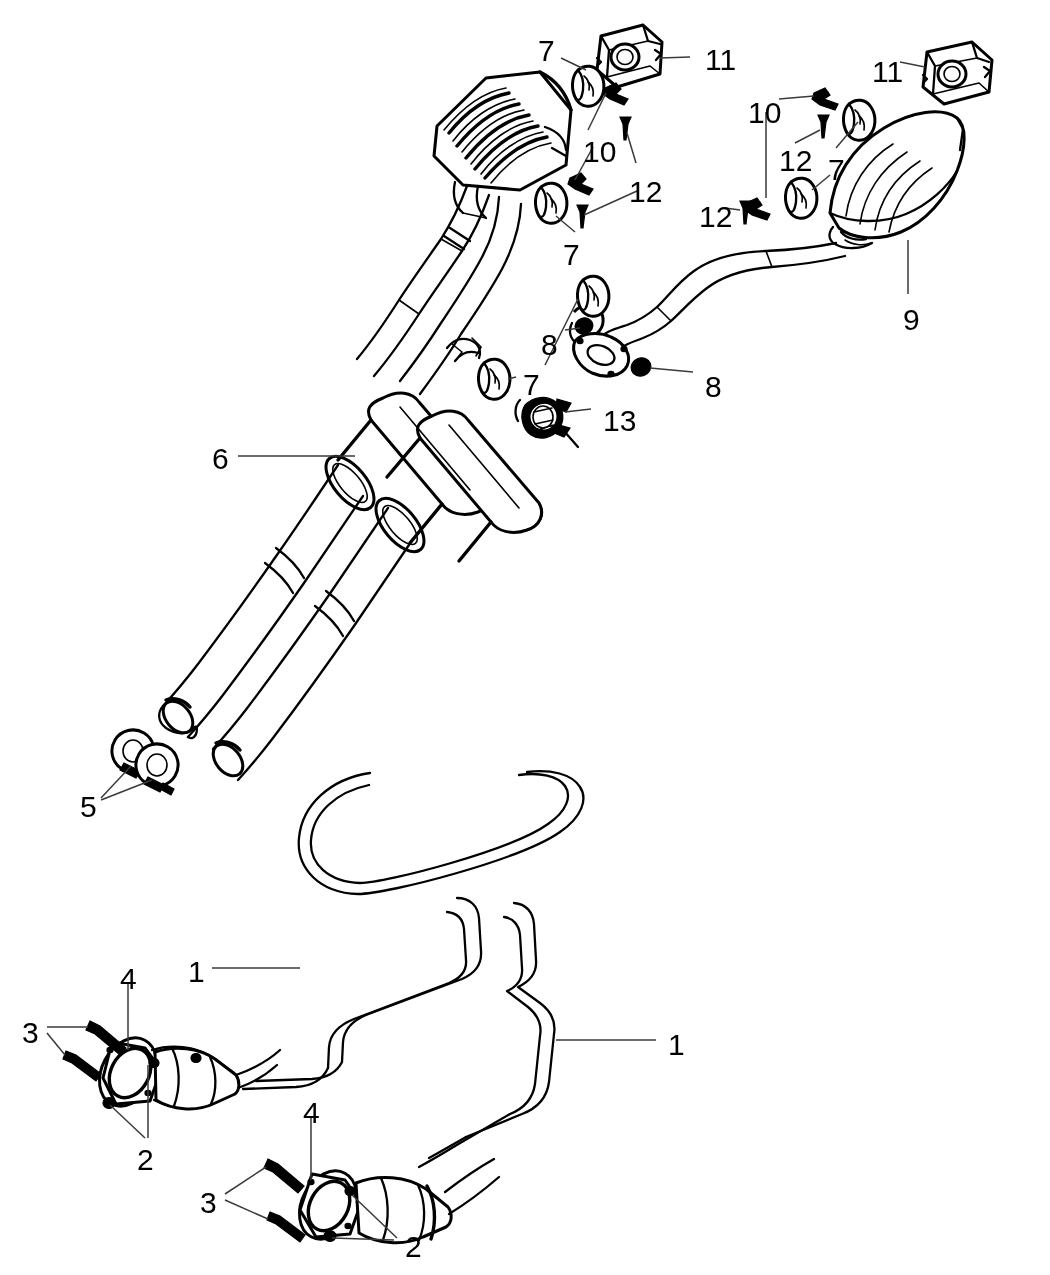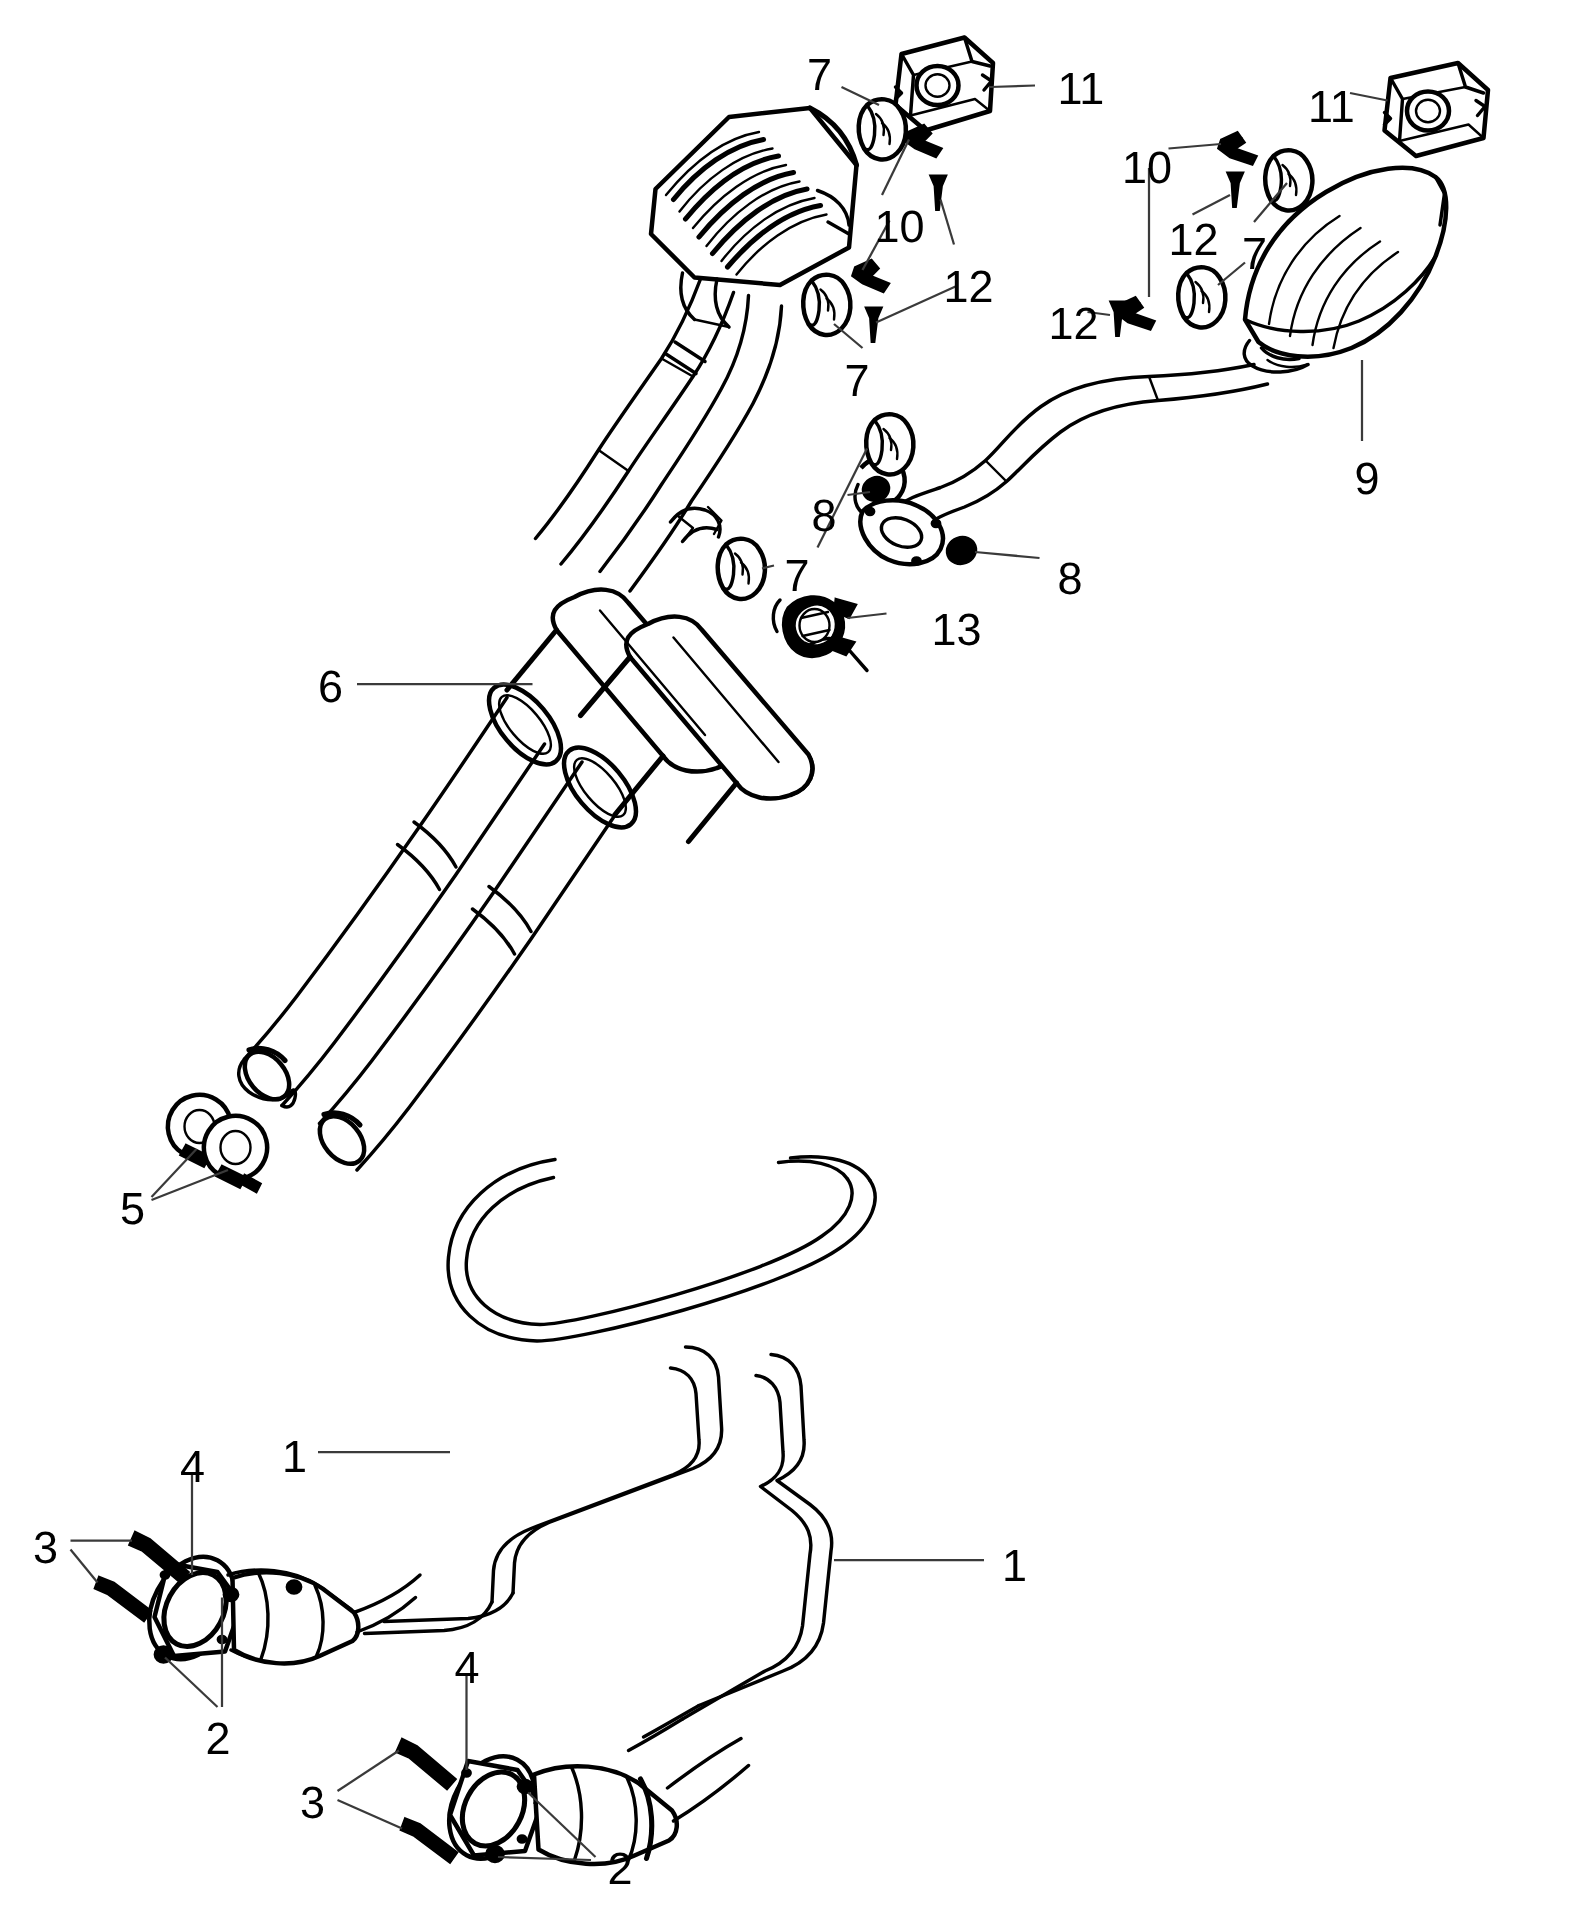--- a/index.html
+++ b/index.html
@@ -513,16 +513,16 @@
       <div class="callout-label" style="left: 541px; top: 330px;">8</div>
       <div class="callout-label" style="left: 705px; top: 372px;">8</div>
       <div class="callout-label" style="left: 903px; top: 305px;">9</div>
       <div class="callout-label" style="left: 583px; top: 137px;">10</div>
       <div class="callout-label" style="left: 748px; top: 98px;">10</div>
       <div class="callout-label" style="left: 705px; top: 45px;">11</div>
       <div class="callout-label" style="left: 872px; top: 57px;">11</div>
       <div class="callout-label" style="left: 629px; top: 177px;">12</div>
       <div class="callout-label" style="left: 779px; top: 146px;">12</div>
       <div class="callout-label" style="left: 699px; top: 202px;">12</div>
-      <div class="callout-label" style="left: 621px; top: 406px;">13</div>
+      <div class="callout-label" style="left: 603px; top: 406px;">13</div>
     </div>
 
 </div>
 
 </body></html>

